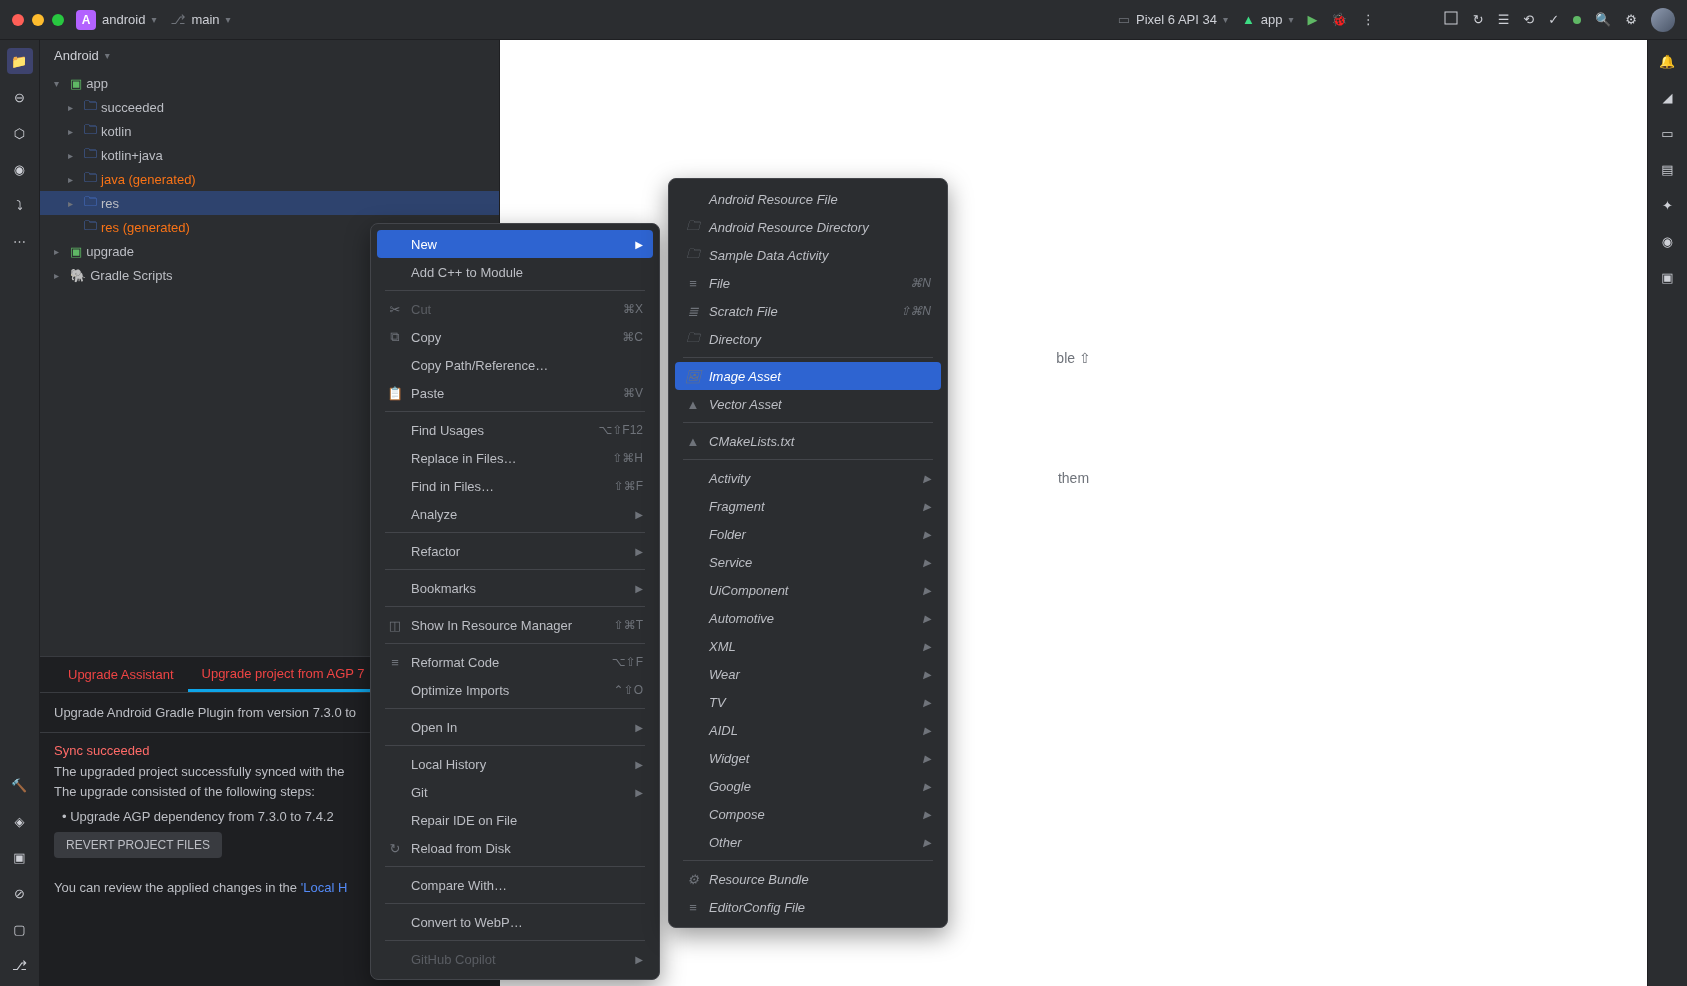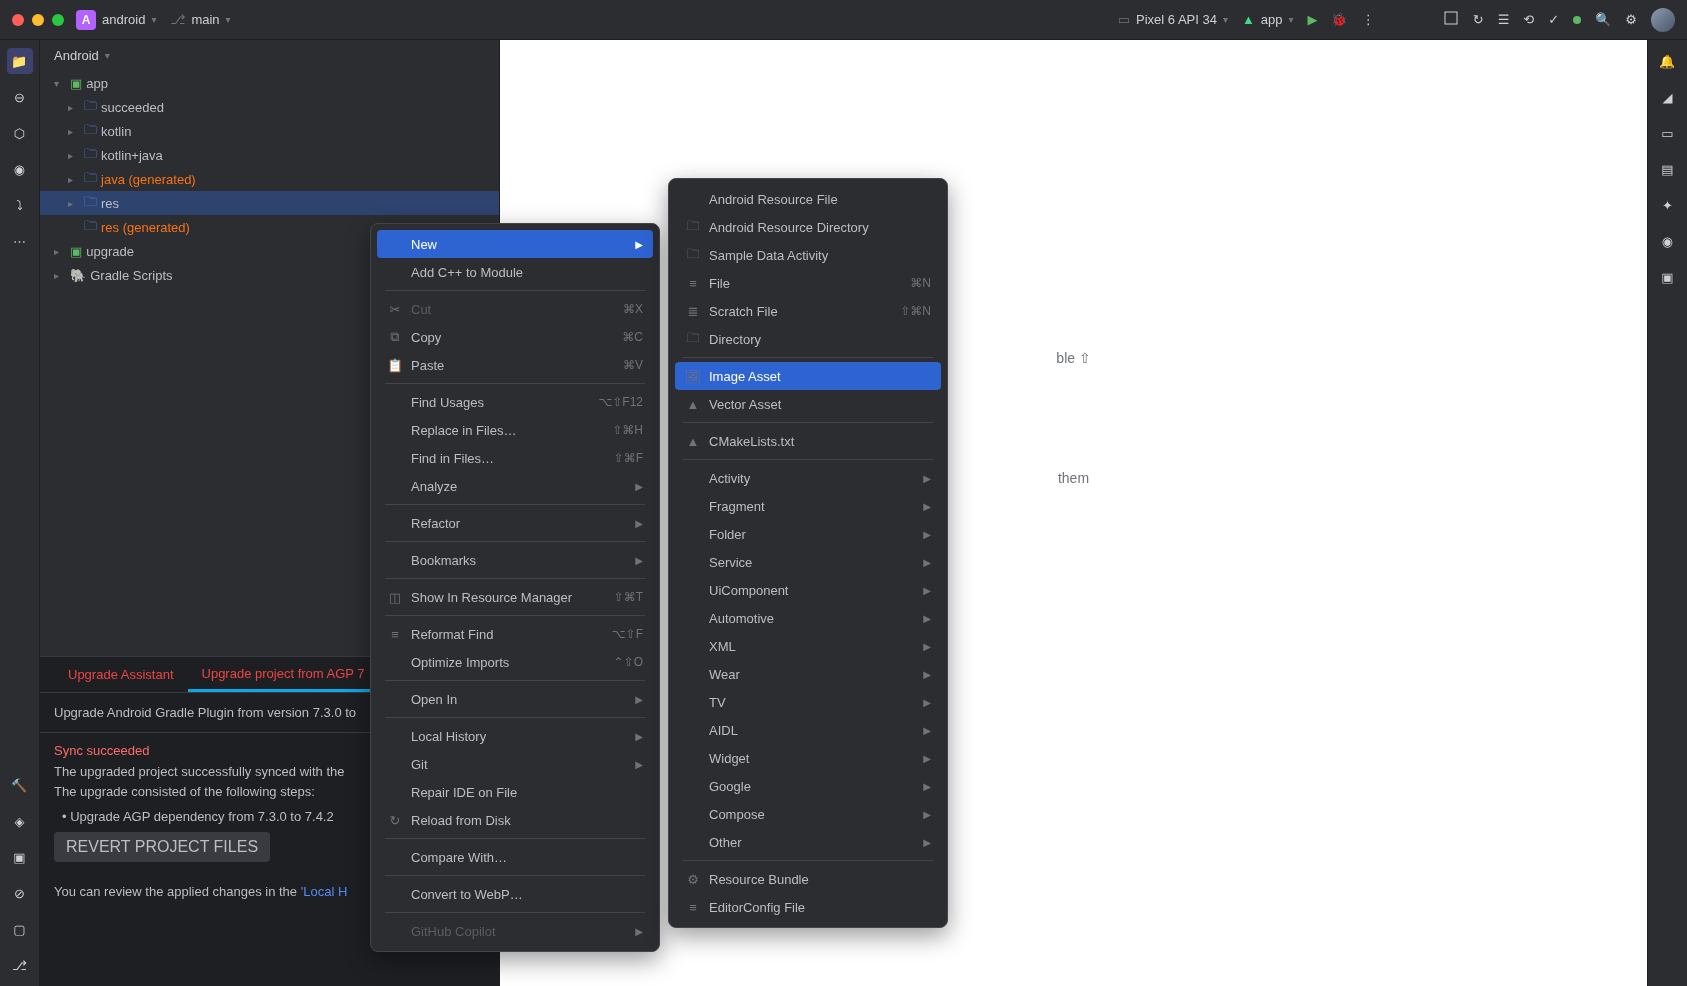--- a/index.html
+++ b/index.html
@@ -55,38 +55,38 @@
 
 .bottom-panel { height: 330px; background: #1e1f22; border-top: 1px solid #393b40; display: flex; flex-direction: column; }
 .bottom-tabs { display: flex; padding-left: 14px; border-bottom: 1px solid #393b40; height: 36px; align-items: center; }
 .bottom-tab { padding: 8px 14px; color: #ef4444; cursor: pointer; }
 .bottom-tab.active { border-bottom: 3px solid #0ea5e9; }
 .upgrade-msg { padding: 12px 14px; color: #bcbec4; border-bottom: 1px solid #393b40; }
 .sync-block { padding: 10px 14px; }
 .sync-title { color: #ff6b68; font-weight: 500; margin-bottom: 4px; }
 .sync-body { color: #bcbec4; line-height: 1.5; margin-bottom: 8px; }
 .bullet { margin-left: 8px; }
-.revert-btn { background: #393b40; color: #bcbec4; padding: 6px 12px; border: none; border-radius: 4px; cursor: pointer; margin: 8px 0; font-size: 16px; }
+.revert-btn { background: #393b40; color: #bcbec4; padding: 6px 12px; border: none; border-radius: 4px; cursor: pointer; margin: 8px 0; font-size: 12px; }
 .review-text { margin-top: 14px; }
 .link { color: #548af7; }
 
 
 .context-menu { position: absolute; background: #2b2d30; border: 1px solid #43454a; border-radius: 8px; box-shadow: 0 8px 24px rgba(0,0,0,0.4); padding: 6px; min-width: 280px; z-index: 1000; }
 .menu-item { display: flex; align-items: center; height: 28px; padding: 0 10px; border-radius: 4px; cursor: pointer; gap: 8px; }
 .menu-item.highlighted { background: #2e64d1; color: white; }
 .menu-item.disabled { color: #5a5d63; }
 .menu-icon { width: 16px; display: flex; justify-content: center; color: #6f737a; }
 .menu-label { flex: 1; }
 .menu-shortcut { color: #6f737a; font-size: 12px; }
 .menu-arrow { color: #6f737a; font-size: 10px; }
 .menu-item.highlighted .menu-arrow { color: white; }
 .menu-sep { height: 1px; background: #43454a; margin: 4px 8px; }
 
 .cm1 { left: 370px; top: 223px; width: 290px; }
-.cm2 { left: 668px; top: 178px; width: 230px; }
+.cm2 { left: 668px; top: 178px; width: 230px; font-style: italic; }
 
 svg { width: 16px; height: 16px; }
 </style>
 </head>
 <body>
 
 <div class="titlebar">
   <div class="traffic-lights">
     <div class="traffic-light tl-red"></div>
     <div class="traffic-light tl-yellow"></div>
@@ -253,20 +253,24 @@
       <span class="menu-icon">✂</span>
       <span class="menu-label">Cut</span>
       <span class="menu-shortcut">⌘X</span>
     </div>
     <div class="menu-item">
       <span class="menu-icon">⧉</span>
       <span class="menu-label">Copy</span>
       <span class="menu-shortcut">⌘C</span>
     </div>
     <div class="menu-item">
+      <span class="menu-icon"></span>
+      <span class="menu-label">Copy Path/Reference…</span>
+    </div>
+    <div class="menu-item">
       <span class="menu-icon">📋</span>
       <span class="menu-label">Paste</span>
       <span class="menu-shortcut">⌘V</span>
     </div>
     <div class="menu-sep"></div>
     <div class="menu-item">
       <span class="menu-icon"></span>
       <span class="menu-label">Find Usages</span>
       <span class="menu-shortcut">⌥⇧F12</span>
     </div>
@@ -299,21 +303,21 @@
     </div>
     <div class="menu-sep"></div>
     <div class="menu-item">
       <span class="menu-icon">◫</span>
       <span class="menu-label">Show In Resource Manager</span>
       <span class="menu-shortcut">⇧⌘T</span>
     </div>
     <div class="menu-sep"></div>
     <div class="menu-item">
       <span class="menu-icon">≡</span>
-      <span class="menu-label">Reformat Find</span>
+      <span class="menu-label">Reformat Code</span>
       <span class="menu-shortcut">⌥⇧F</span>
     </div>
     <div class="menu-item">
       <span class="menu-icon"></span>
       <span class="menu-label">Optimize Imports</span>
       <span class="menu-shortcut">⌃⇧O</span>
     </div>
     <div class="menu-sep"></div>
     <div class="menu-item">
       <span class="menu-icon"></span>

